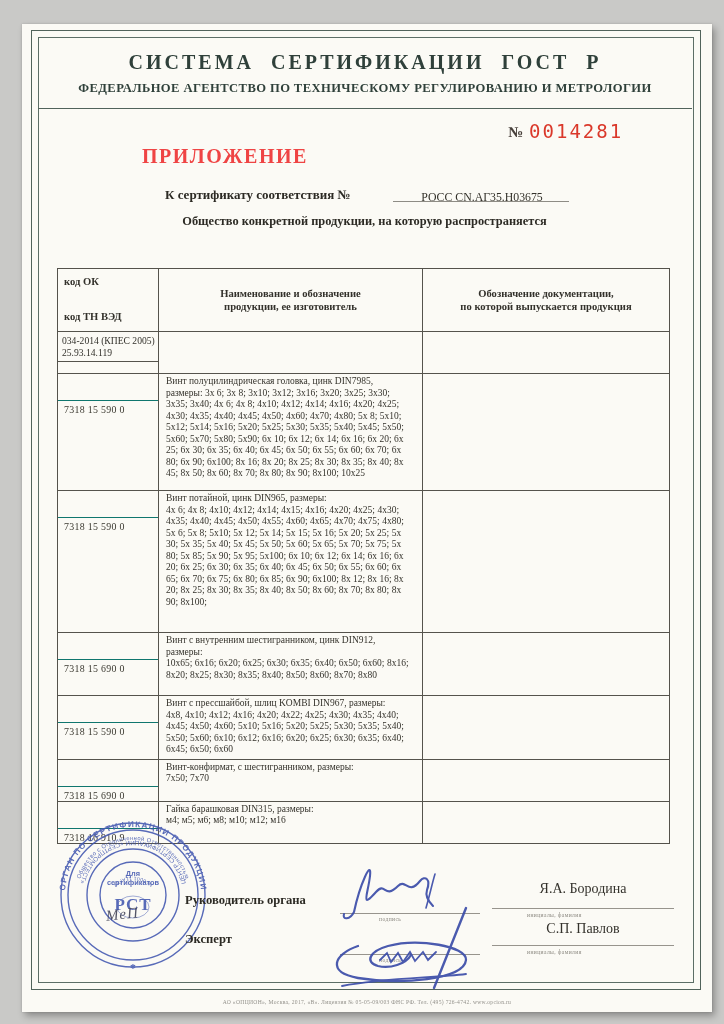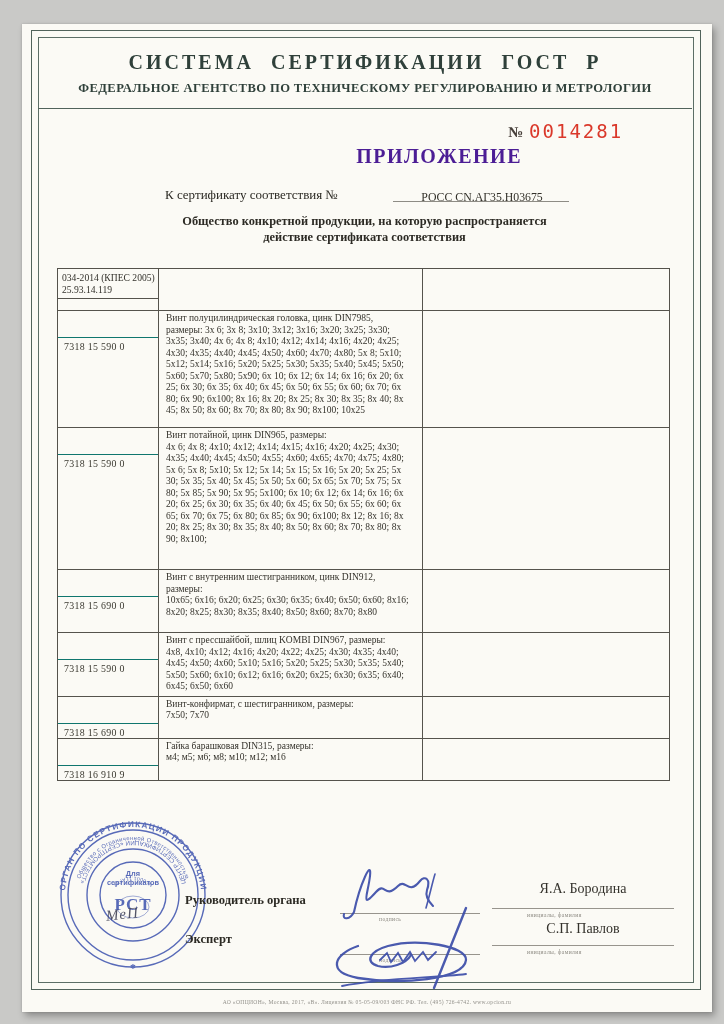--- a/index.html
+++ b/index.html
@@ -22,23 +22,23 @@
     position:absolute;left:16px;top:13px;width:654px;height:71px;
     border-bottom:1.4px solid #51635b;text-align:center;color:#2f403a;
   }
   .h-title1{margin-top:14px;font-size:20px;font-weight:bold;letter-spacing:3px;word-spacing:9px;}
   .h-title2{margin-top:7px;font-size:12.6px;font-weight:bold;letter-spacing:.4px;}
   
   .formnum{position:absolute;left:486px;top:96px;display:flex;align-items:flex-start;gap:6px;}
   .formnum .no{font-size:15px;font-weight:bold;color:#473f3a;margin-top:4px;}
   .formnum .digits{font-family:"DejaVu Sans Mono",monospace;font-size:19px;letter-spacing:2px;color:#da382a;}
   
-  .apx-title{position:absolute;left:120px;top:121px;width:380px;text-align:right;
-    font-size:20px;font-weight:bold;letter-spacing:1.5px;color:#4c1d95;}
-  .cert-label{position:absolute;left:143px;top:163px;font-size:13px;font-weight:normal;color:#2c2a24;}
+  .apx-title{position:absolute;left:120px;top:121px;width:380px;text-align:left;
+    font-size:20px;font-weight:bold;letter-spacing:1.5px;color:#ef4444;}
+  .cert-label{position:absolute;left:143px;top:163px;font-size:13px;font-weight:bold;color:#2c2a24;}
   .cert-num{position:absolute;left:362px;top:150px;width:196px;text-align:center;font-size:11.8px;color:#33312a;margin-top:16px;}
   .cert-line{position:absolute;left:371px;top:177px;width:176px;border-top:1px solid #8e8c85;}
   .subtitle{position:absolute;left:60px;width:565px;text-align:center;font-size:12.4px;font-weight:bold;color:#2c2a24;}
   .subtitle.s1{top:190px;}
   .subtitle.s2{top:206px;}
   
   .ctable{
     position:absolute;left:35px;top:244px;width:611px;
     border:1.4px solid #54524b;color:#33312b;
   }
@@ -111,23 +111,36 @@
       <span class="digits">0014281</span>
     </div>
 
     <div class="apx-title">ПРИЛОЖЕНИЕ</div>
 
     <div class="cert-label">К сертификату соответствия №</div>
     <div class="cert-num">РОСС CN.АГ35.Н03675</div>
     <div class="cert-line"></div>
 
     <div class="subtitle s1">Общество конкретной продукции,  на которую распространяется</div>
-    <div class="subtitle s2">действие сертификата соответствия</div>
 
     <div class="ctable">
+      <div class="trow thead">
+        <div class="c1">
+          <div class="hc1a">код ОК</div>
+          <div class="hc1b">код ТН ВЭД</div>
+        </div>
+        <div class="c2 hcent">
+          <div>Наименование и обозначение</div>
+          <div>продукции, ее изготовитель</div>
+        </div>
+        <div class="c3 hcent">
+          <div>Обозначение документации,</div>
+          <div>по которой выпускается продукция</div>
+        </div>
+      </div>
 
       <div class="trow r-a">
         <div class="c1">
           <div class="classcell">
             <div>034-2014 (КПЕС 2005)</div>
             <div>25.93.14.119</div>
           </div>
         </div>
         <div class="c2"></div>
         <div class="c3"></div>

